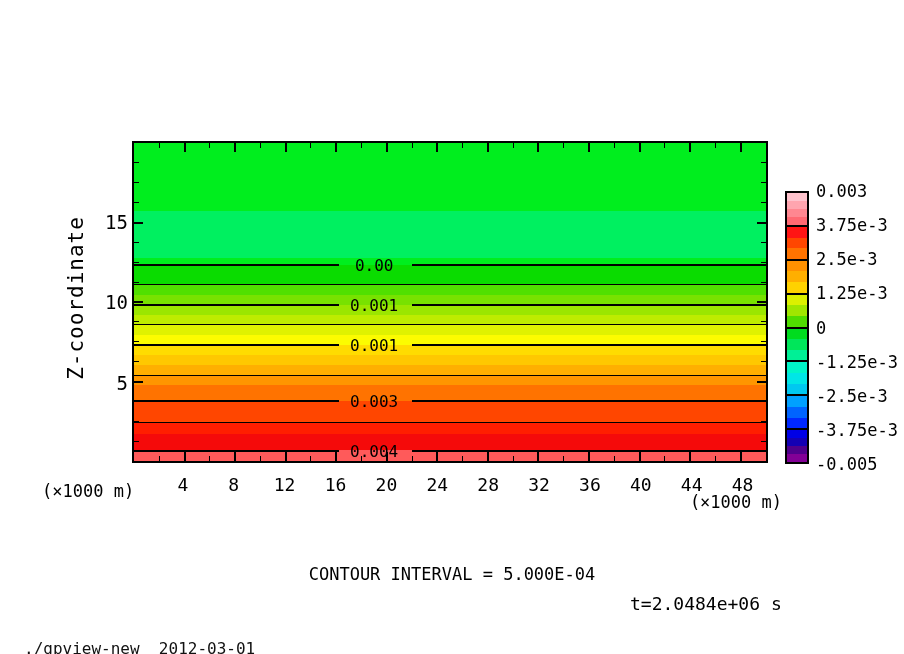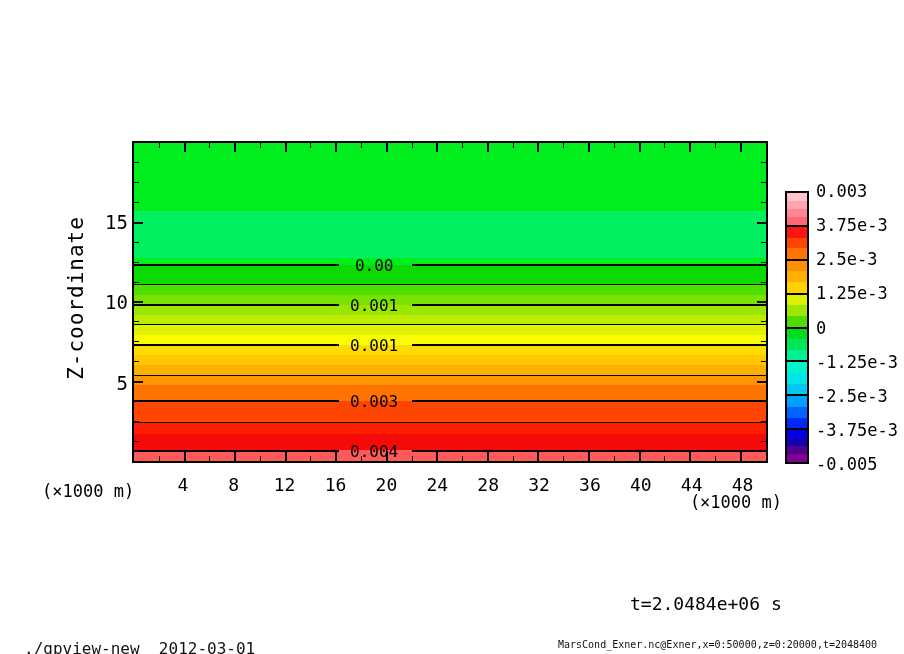--- a/index.html
+++ b/index.html
@@ -282,18 +282,18 @@
       <span style="top: 12.5%;">3.75e-3</span>
       <span style="top: 25%;">2.5e-3</span>
       <span style="top: 37.5%;">1.25e-3</span>
       <span style="top: 50%;">0</span>
       <span style="top: 62.5%;">-1.25e-3</span>
       <span style="top: 75%;">-2.5e-3</span>
       <span style="top: 87.5%;">-3.75e-3</span>
       <span style="top: 100%;">-0.005</span>
     </div>
 
+  <div id="contour-note" class="abs">CONTOUR INTERVAL = 5.000E-04</div>
   <div id="time-note" class="abs">t=2.0484e+06 s</div>
 
   <div id="footer-left" class="abs">./gpview-new  2012-03-01</div>
-  <div id="footer-right" class="abs">MarsCond_Exner.nc@Exner,x=0:50000,z=0:20000,t=2048400</div>
 
 </div>
 
 </body></html>

